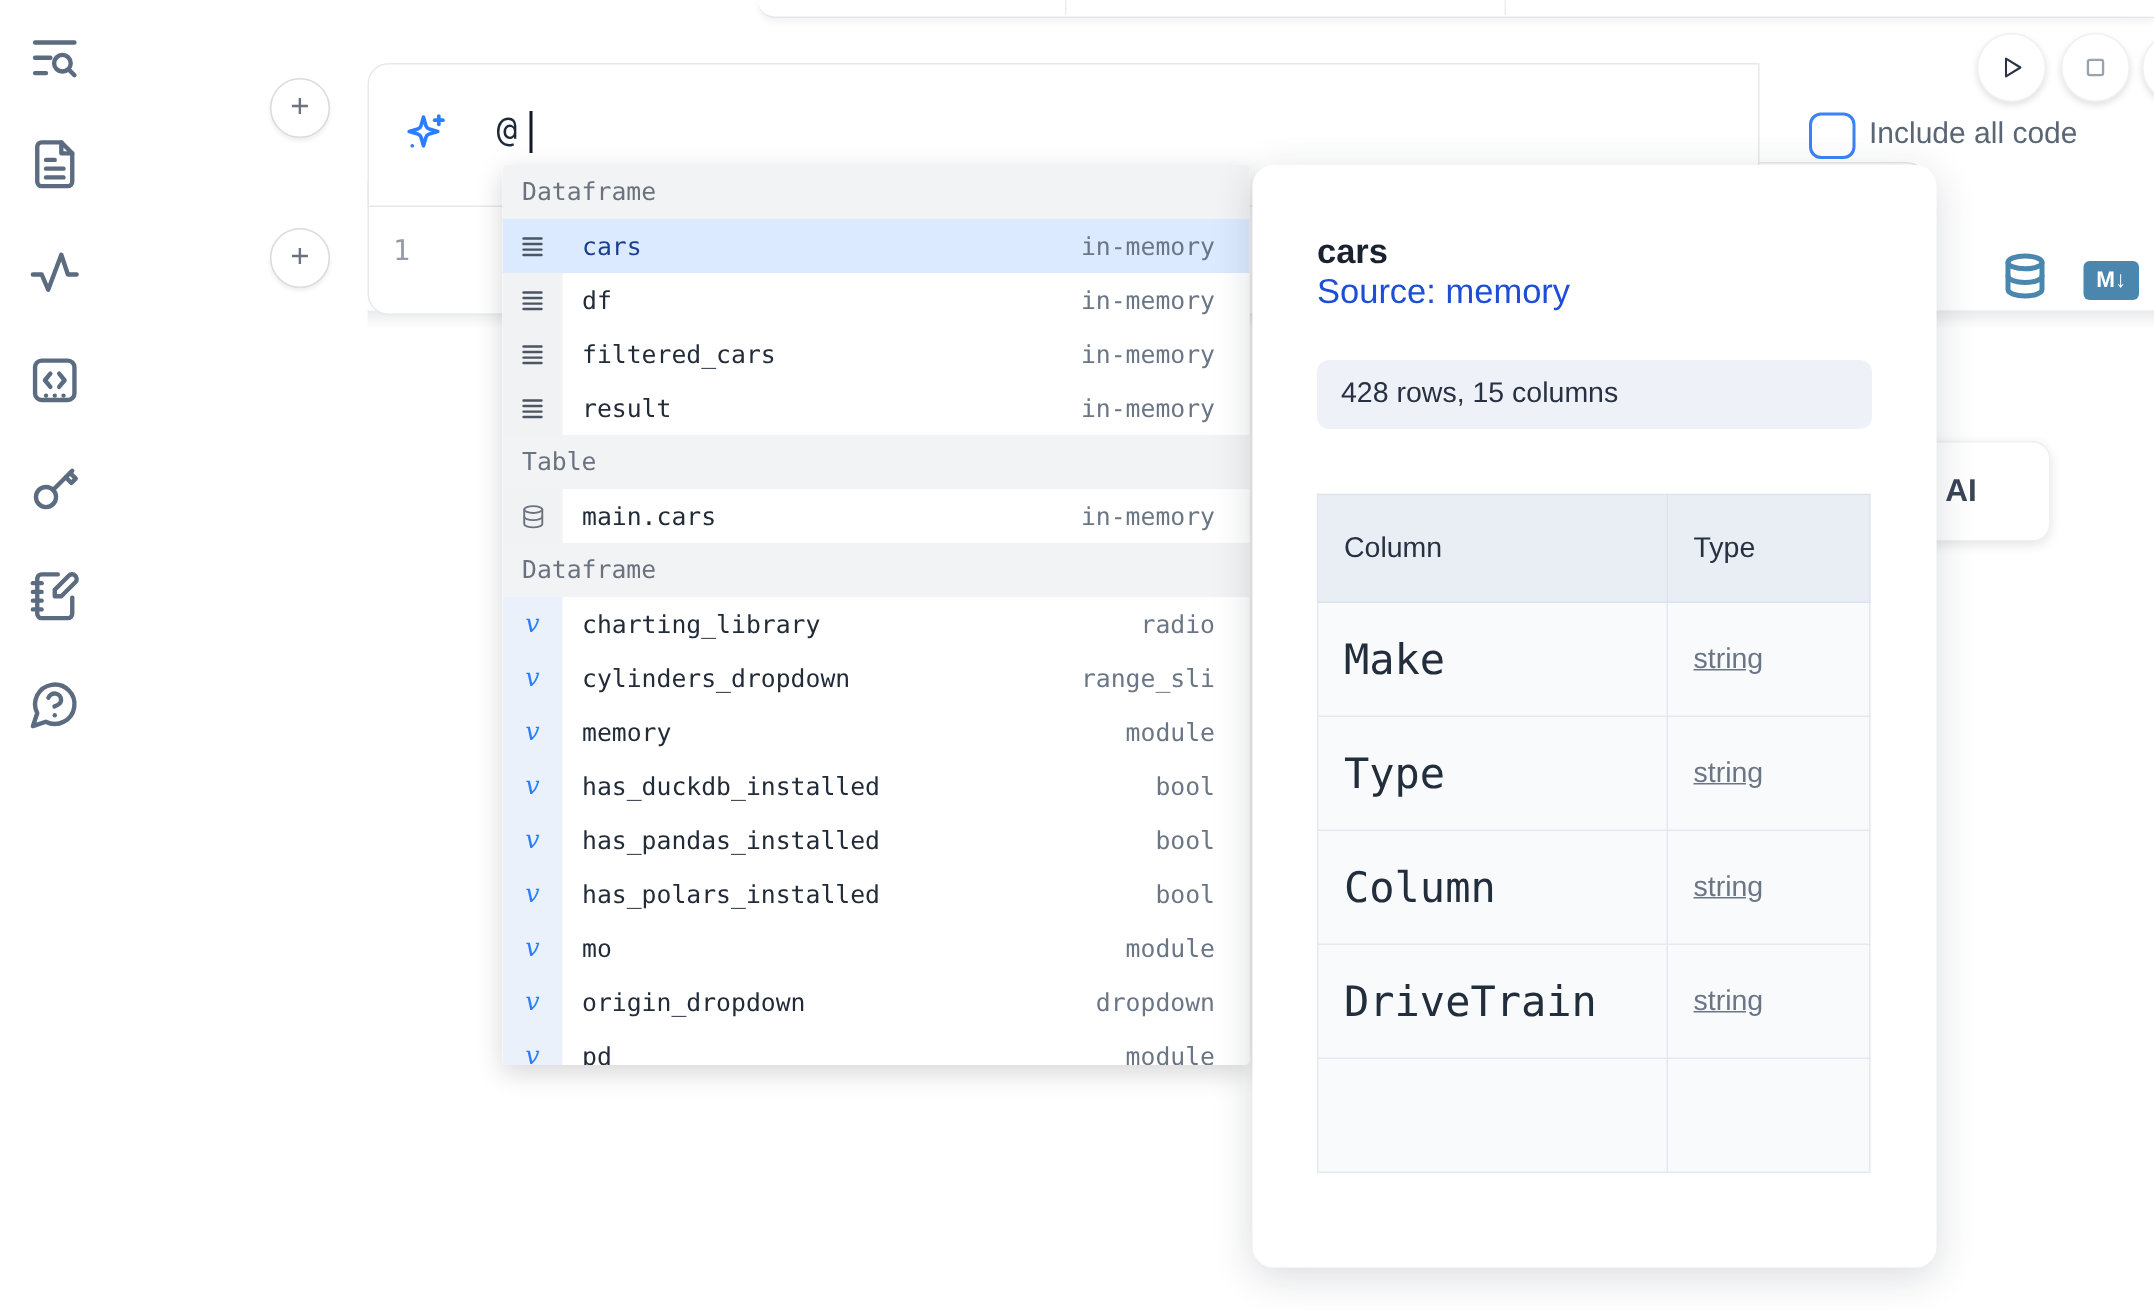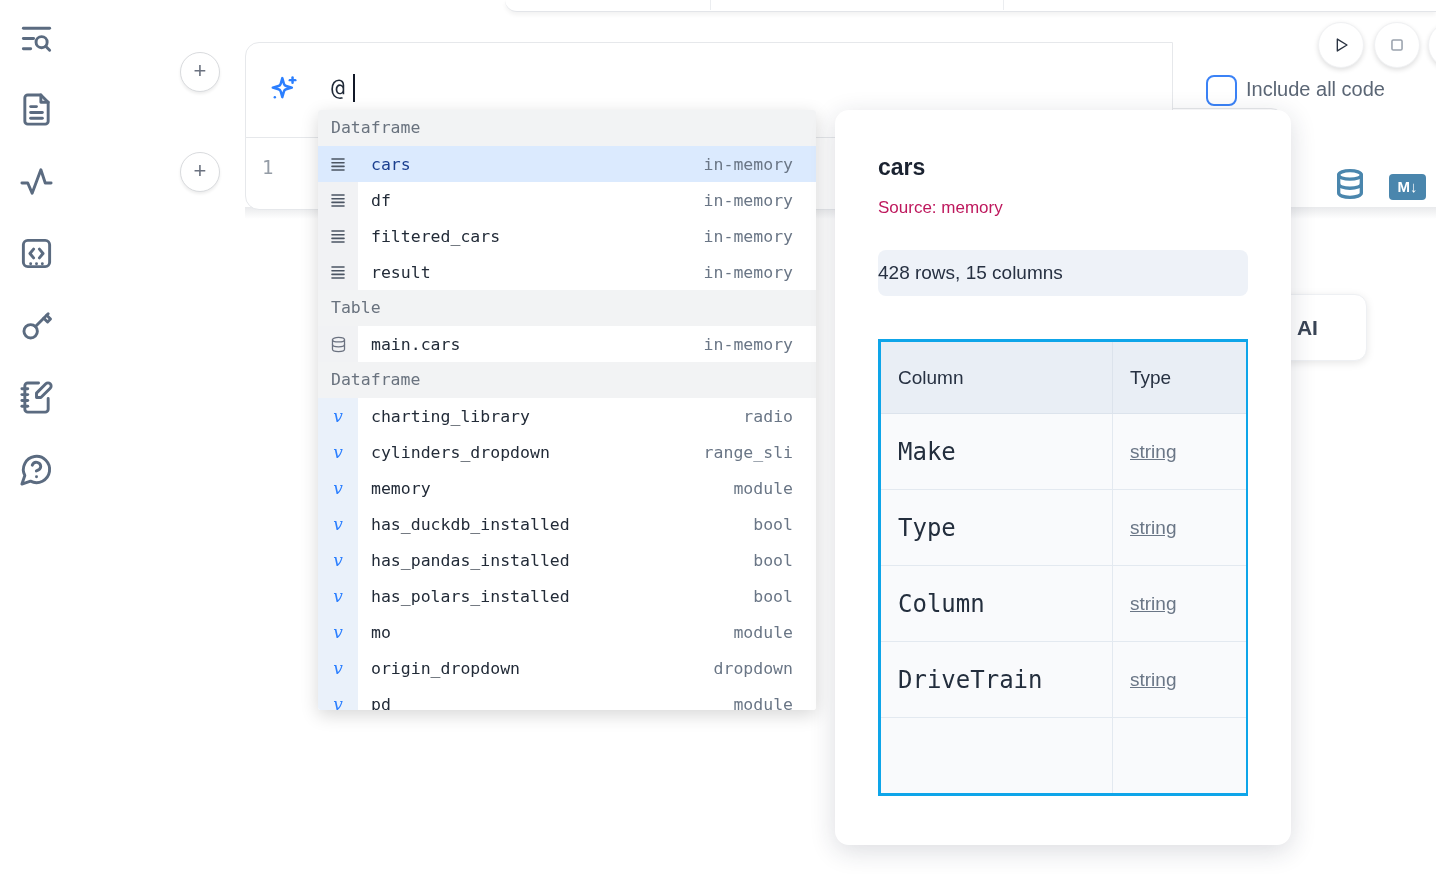--- a/index.html
+++ b/index.html
@@ -53,51 +53,51 @@
     border-radius:4px;font-size:15px;font-weight:bold;text-align:center;line-height:26px;
     z-index:3;font-family:"Liberation Sans",sans-serif;}
 
   
   #gen-ai-btn{left:1252px;top:294px;width:115px;height:67px;background:#fff;
     border:1px solid #eef0f3;border-radius:12px;box-shadow:0 2px 8px rgba(0,0,0,.1);
     z-index:4;font-size:21px;font-weight:bold;color:#3a4556;
     display:flex;align-items:center;padding-left:26px;box-sizing:border-box;}
 
   
-  #autocomplete{left:318px;top:110px;width:498px;height:600px;background:#fff;
+  #autocomplete{left:335px;top:110px;width:498px;height:600px;background:#fff;
     box-shadow:0 5px 18px rgba(0,0,0,.16);border-radius:3px;overflow:hidden;z-index:5;
     font-family:"DejaVu Sans Mono",monospace;font-size:16.5px;}
   .ac-head{height:36px;line-height:36px;background:#f2f3f4;color:#69727e;padding-left:13px;}
   .ac-row{height:36px;display:flex;align-items:center;background:#fff;cursor:pointer;}
   .ac-row .gut{width:40px;height:36px;display:flex;align-items:center;justify-content:center;
     background:#f1f2f4;flex:none;}
   .ac-row.var .gut{background:#eaf1fa;}
   .ac-row .gut .vglyph{font-family:"DejaVu Serif",serif;font-style:italic;font-size:17px;
     color:#2b7fff;}
   .ac-row .nm{margin-left:13px;color:#222b38;white-space:nowrap;}
   .ac-row .tp{margin-left:auto;margin-right:23px;color:#6a7686;white-space:nowrap;}
   .ac-row.sel{background:#dbeafe;}
   .ac-row.sel .gut{background:transparent;}
   .ac-row.sel .nm{color:#1b3f8f;}
 
   
   #preview-panel{left:835px;top:110px;width:456px;height:735px;background:#fff;
     border-radius:14px;box-shadow:0 6px 26px rgba(30,40,60,.16);z-index:6;
     box-sizing:border-box;padding:43px;}
   #pv-title{font-size:23px;font-weight:bold;color:#1a2230;margin-top:1px;}
-  #pv-source{font-size:17px;color:#be185d;margin-top:17px;}
+  #pv-source{font-size:23px;color:#1d4ed8;}
   #pv-badge{margin-top:32px;height:46px;background:#eef2f8;border-radius:8px;
-    font-size:19px;color:#273142;display:flex;align-items:center;}
+    font-size:19px;color:#273142;display:flex;align-items:center;padding-left:16px;}
   #pv-table-wrap{margin-top:43px;height:463px;overflow:hidden;}
   #pv-table{width:368px;border-collapse:collapse;table-layout:fixed;
-    border:3px solid #0ea5e9;}
+    border:1px solid #0ea5e9;}
   #pv-table th{background:#e9eef5;height:69px;text-align:left;padding-left:17px;
     font-size:19px;font-weight:normal;color:#273142;border:1px solid #dce3ec;}
   #pv-table td{background:#f9fafc;height:73px;border:1px solid #e3e9f0;padding-left:17px;}
-  #pv-table td.cname{font-family:"DejaVu Sans Mono",monospace;font-size:24px;color:#232e3d;}
+  #pv-table td.cname{font-family:"DejaVu Sans Mono",monospace;font-size:28px;color:#232e3d;}
   #pv-table td.ctype{font-size:19px;color:#6a7686;text-decoration:underline;}
   #pv-table .col1{width:233px;} #pv-table .col2{width:135px;}
 </style>
 </head>
 <body>
 
 <div id="app">
 
   <div class="abs" id="top-bar">
     <div class="top-div" style="left:205px;"></div>

